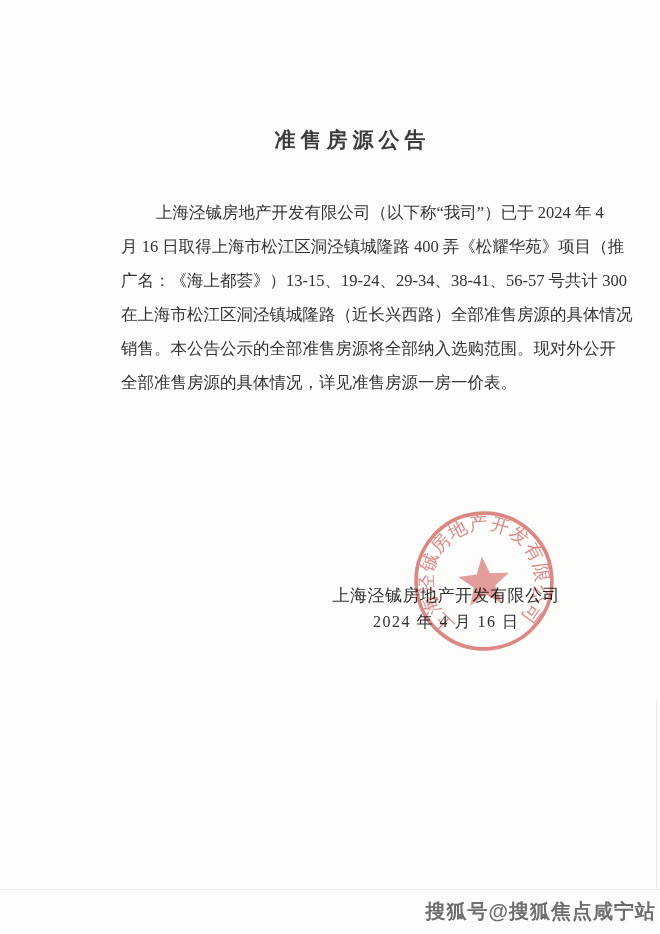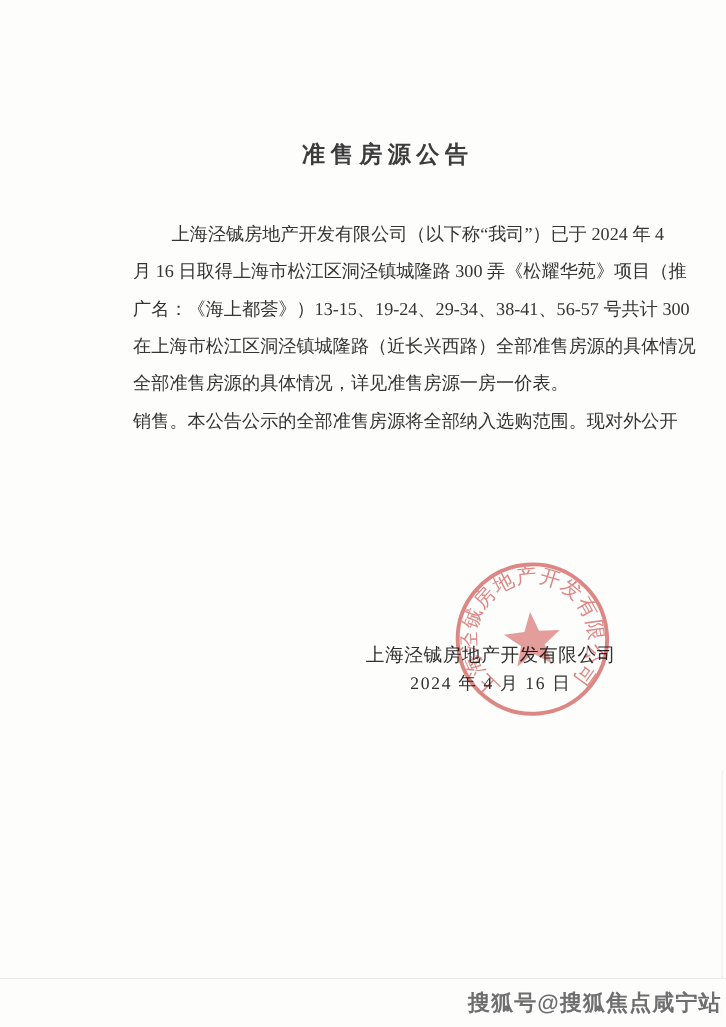--- a/index.html
+++ b/index.html
@@ -112,25 +112,25 @@
 </style>
 </head>
 <body>
 
 <div class="page">
 
   <h1 class="doc-title">准售房源公告</h1>
 
   <div class="doc-body">
     <div class="body-line indent">上海泾铖房地产开发有限公司（以下称“我司”）已于 2024 年 4</div>
-    <div class="body-line">月 16 日取得上海市松江区洞泾镇城隆路 300 弄《松耀华苑》项目（推</div>
+    <div class="body-line">月 16 日取得上海市松江区洞泾镇城隆路 400 弄《松耀华苑》项目（推</div>
     <div class="body-line">广名：《海上都荟》）13-15、19-24、29-34、38-41、56-57 号共计 300</div>
     <div class="body-line">在上海市松江区洞泾镇城隆路（近长兴西路）全部准售房源的具体情况</div>
+    <div class="body-line">销售。本公告公示的全部准售房源将全部纳入选购范围。现对外公开</div>
     <div class="body-line last">全部准售房源的具体情况，详见准售房源一房一价表。</div>
-    <div class="body-line">销售。本公告公示的全部准售房源将全部纳入选购范围。现对外公开</div>
   </div>
 
   <div class="signature">
     <div class="company">上海泾铖房地产开发有限公司</div>
     <div class="date">2024 年 4 月 16 日</div>
   </div>
 
   <svg class="seal" viewBox="0 0 140 140" aria-hidden="true">
     <circle cx="70" cy="70" r="66" fill="none" stroke-width="3.5" stroke="#dc7b79"></circle>
     <polygon points="70,46 76.5,63.1 94.7,64 80.5,75.4 85.3,93 70,83 54.7,93 59.5,75.4 45.3,64 63.5,63.1" opacity="0.82" fill="#dc7b79"></polygon>

